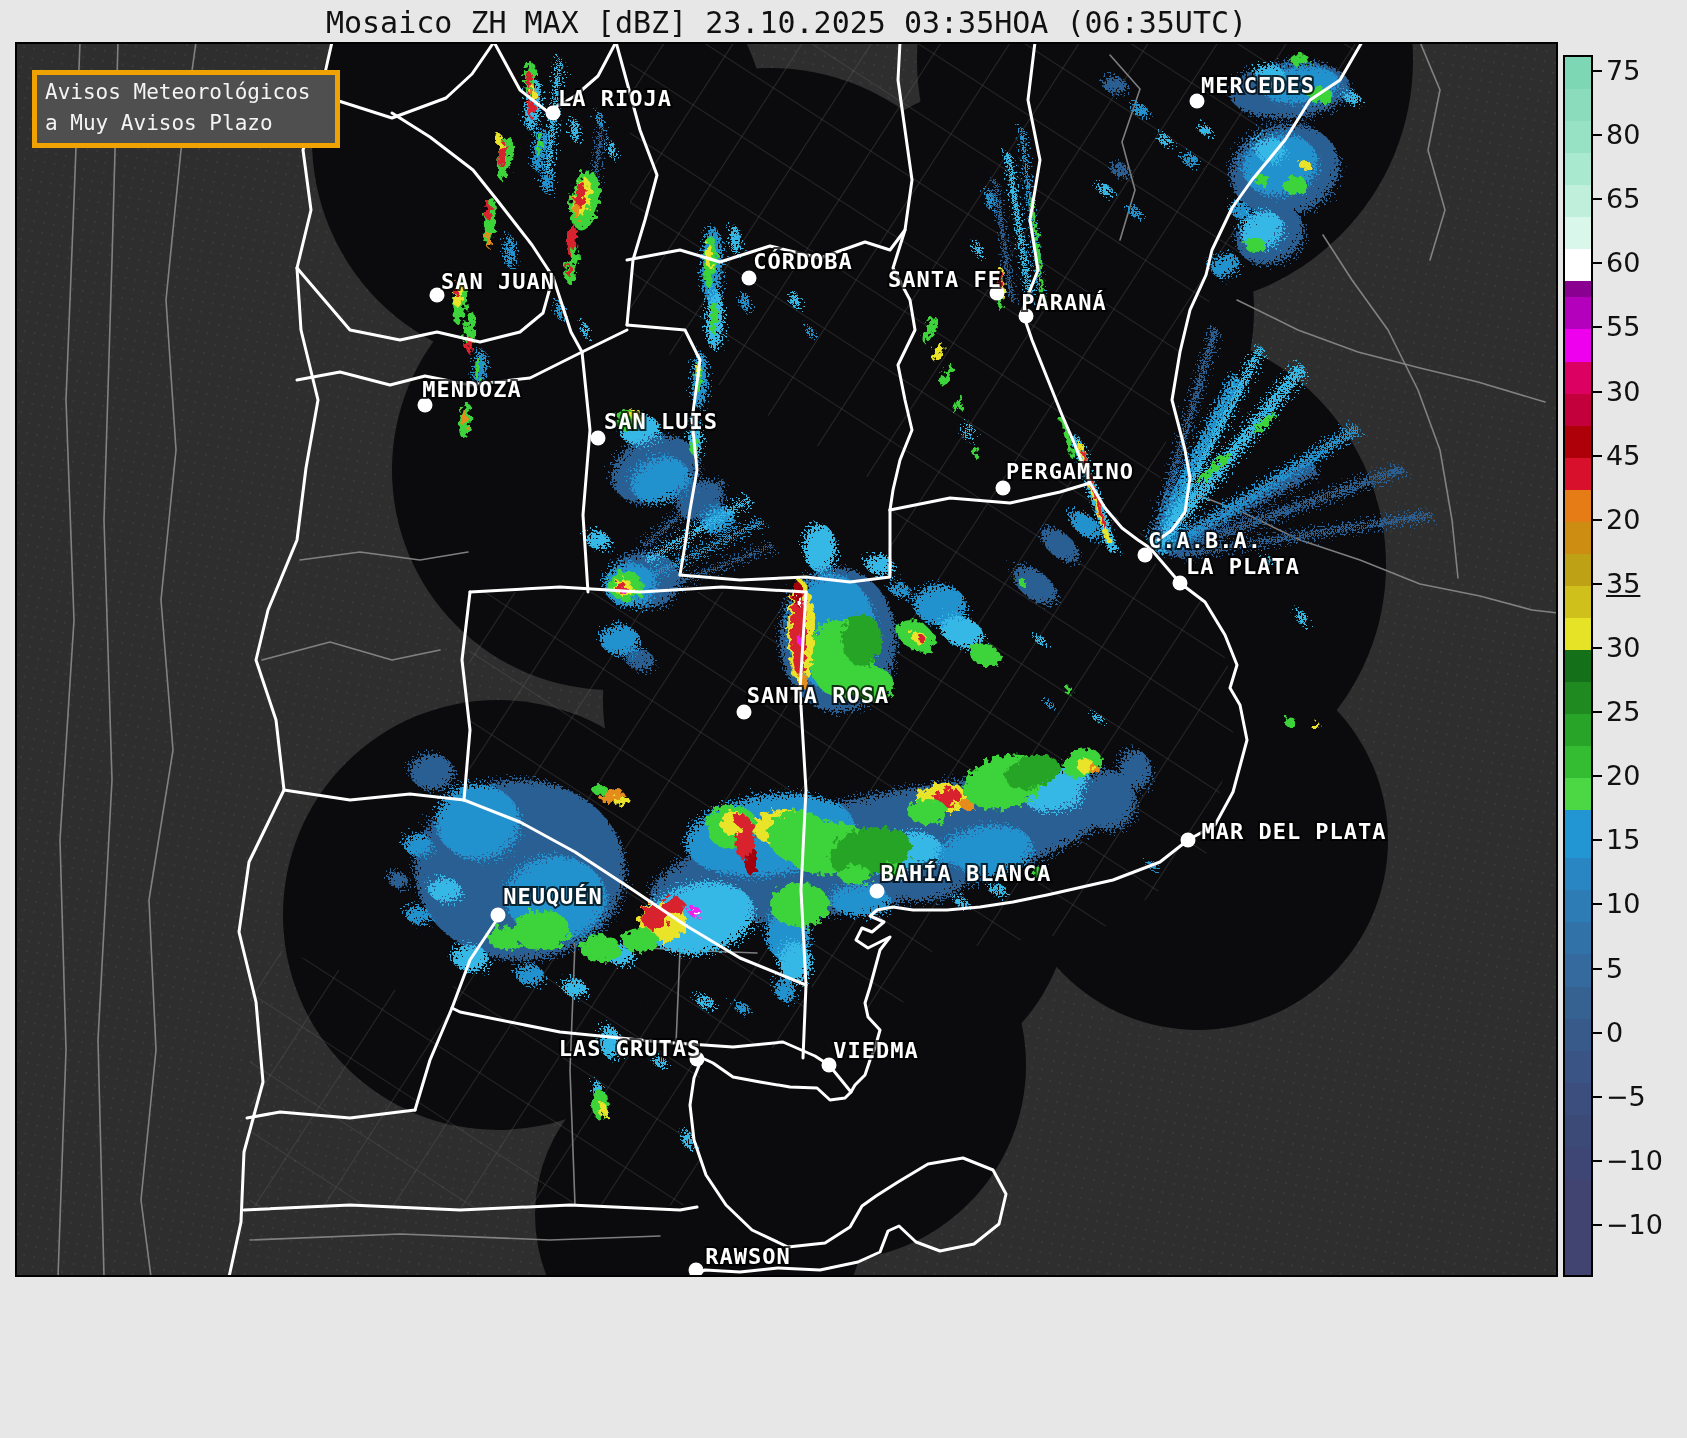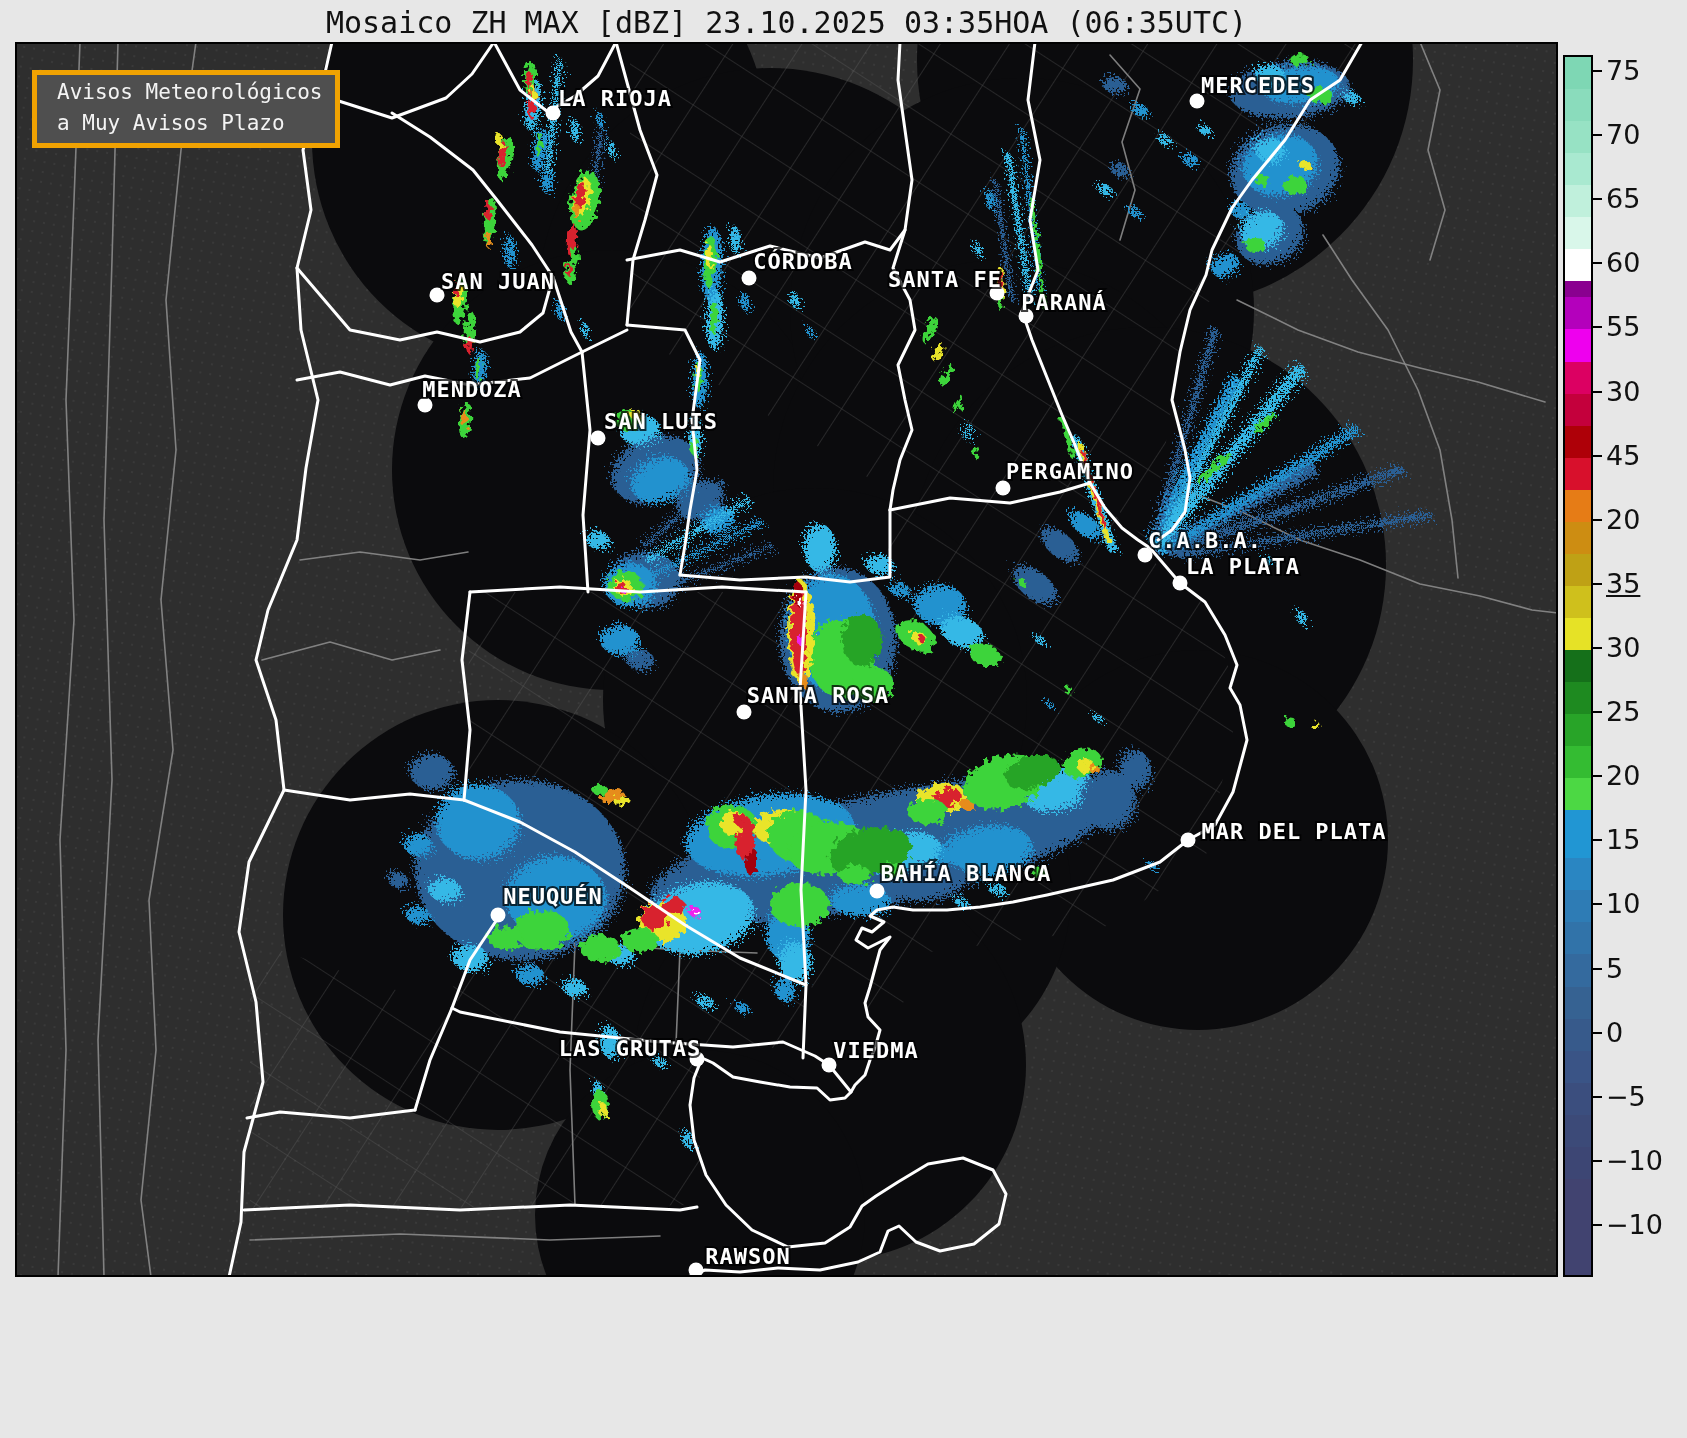--- a/index.html
+++ b/index.html
@@ -5,21 +5,21 @@
   html,body{margin:0;padding:0;background:#e7e7e7;}
   .page{position:relative;width:1687px;height:1438px;background:#e7e7e7;overflow:hidden;
         font-family:"DejaVu Sans","Liberation Sans",sans-serif;}
   .title{position:absolute;left:15px;top:5px;width:1543px;text-align:center;
          font-family:"DejaVu Sans Mono","Liberation Mono",monospace;
          font-size:30px;font-weight:500;color:#111;letter-spacing:0px;white-space:nowrap;}
   #map-svg{position:absolute;left:15px;top:42px;width:1543px;height:1235px;display:block;}
   .warning-box{position:absolute;left:32px;top:70px;width:308px;height:78px;box-sizing:border-box;
                background:#4f4f4f;border:5px solid #f0a202;color:#f4f4f4;
                font-family:"DejaVu Sans Mono","Liberation Mono",monospace;font-size:21px;line-height:31px;
-               padding:2px 20px;white-space:nowrap;}
+               padding:2px 8px;white-space:nowrap;}
   .colorbar{position:absolute;left:1563px;top:55px;width:30px;height:1222px;box-sizing:border-box;
             border:2px solid #000;background:#fff;overflow:hidden;}
   .cb-seg{position:absolute;left:0;width:100%;}
   .cb-ticks{position:absolute;left:1593px;top:55px;width:10px;height:1222px;}
   .cb-tick{position:absolute;left:0;width:9px;height:2px;background:#000;}
   .cb-labels{position:absolute;left:1606px;top:55px;width:80px;height:1222px;}
   .cb-label{position:absolute;left:0;font-size:27px;color:#111;font-family:"DejaVu Sans","Liberation Sans",sans-serif;}
   .footer{position:absolute;left:0;top:1277px;width:1687px;height:161px;background:#e7e7e7;}
 </style>
 </head>
@@ -491,21 +491,21 @@
       <div class="cb-tick" style="top: 784.289px;"></div>
       <div class="cb-tick" style="top: 848.395px;"></div>
       <div class="cb-tick" style="top: 912.5px;"></div>
       <div class="cb-tick" style="top: 976.605px;"></div>
       <div class="cb-tick" style="top: 1040.71px;"></div>
       <div class="cb-tick" style="top: 1104.82px;"></div>
       <div class="cb-tick" style="top: 1168.92px;"></div>
     </div>
   <div class="cb-labels" id="cb-labels">
       <div class="cb-label" style="top: 0.0263157px;">75</div>
-      <div class="cb-label" style="top: 64.1316px;">70</div>
+      <div class="cb-label" style="top: 64.1316px;">80</div>
       <div class="cb-label" style="top: 128.237px;">65</div>
       <div class="cb-label" style="top: 192.342px;">60</div>
       <div class="cb-label" style="top: 256.447px;">55</div>
       <div class="cb-label" style="top: 320.553px;">30</div>
       <div class="cb-label" style="top: 384.658px;">45</div>
       <div class="cb-label" style="top: 448.763px;">20</div>
       <div class="cb-label" style="top: 512.868px; text-decoration: underline;">35</div>
       <div class="cb-label" style="top: 576.974px;">30</div>
       <div class="cb-label" style="top: 641.079px;">25</div>
       <div class="cb-label" style="top: 705.184px;">20</div>

